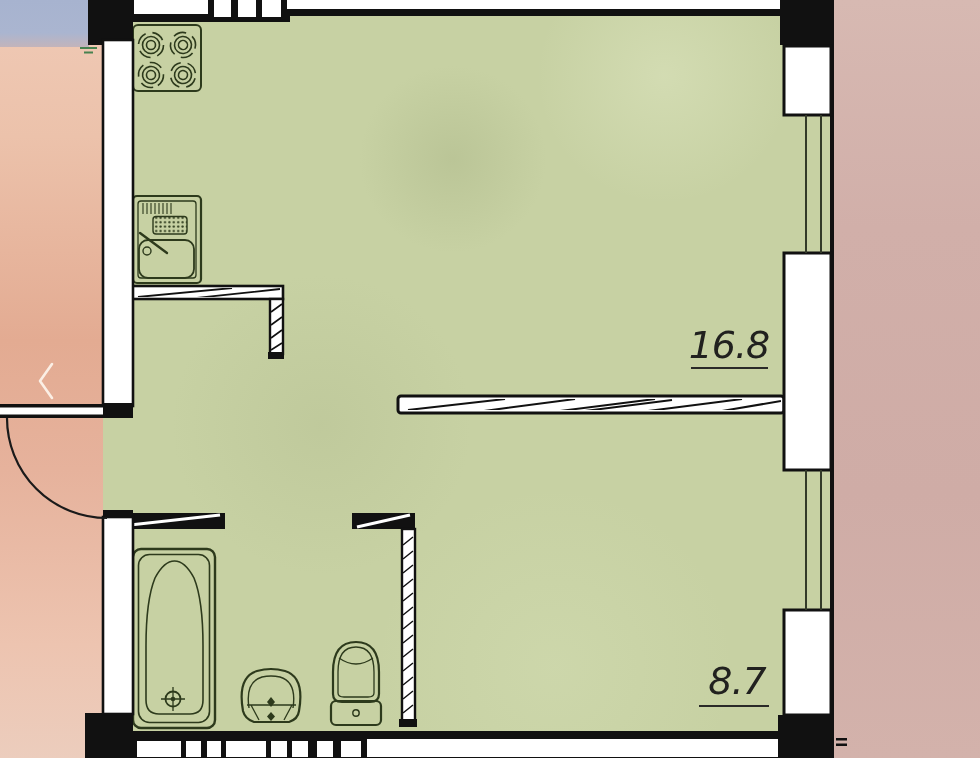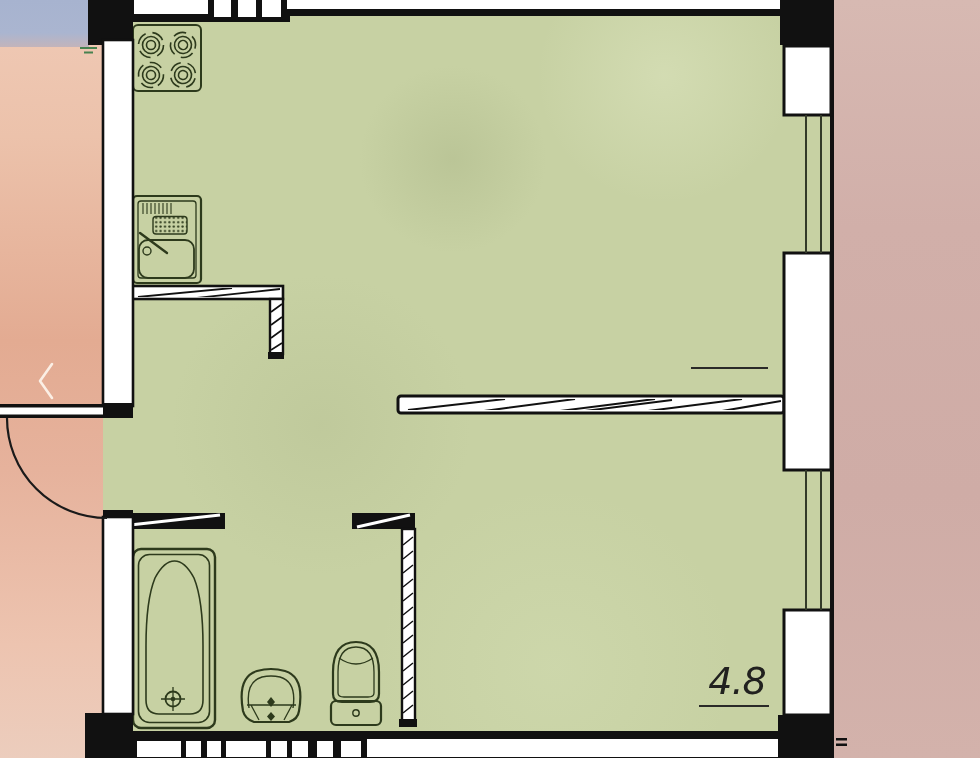--- a/index.html
+++ b/index.html
@@ -186,23 +186,24 @@
       </g>
       <g>
         <rect x="0" y="404" width="133" height="14" fill="#111"></rect>
         <rect x="0" y="407.5" width="103" height="7" fill="#fff"></rect>
         <path d="M 7 418 A 100 100 0 0 0 107 518" fill="none" stroke="#1a1a1a" stroke-width="2.2"></path>
       </g>
       <path d="M80 48 H97 M84 52.5 H93" stroke="#47824f" stroke-width="2" fill="none"></path>
     </g>
   </svg>
 
+  <div class="abs area-label" style="left:688px;top:326px;width:82px;">16.8</div>
   <div class="abs area-underline" style="left:691px;top:367px;width:77px;"></div>
 
-  <div class="abs area-label" style="left:702px;top:662px;width:70px;">4.8</div>
+  <div class="abs area-label" style="left:702px;top:662px;width:70px;">8.7</div>
   <div class="abs area-underline" style="left:699px;top:705px;width:70px;"></div>
 
   <button class="abs prev-btn">
     <svg width="30" height="44" viewBox="0 0 30 44">
       <polyline points="20,6 8,23 20,40" fill="none" stroke="#fdf4ec" stroke-width="2.6" stroke-linecap="round" stroke-linejoin="round" opacity="0.92"></polyline>
     </svg>
   </button>
 
 </div>
 

